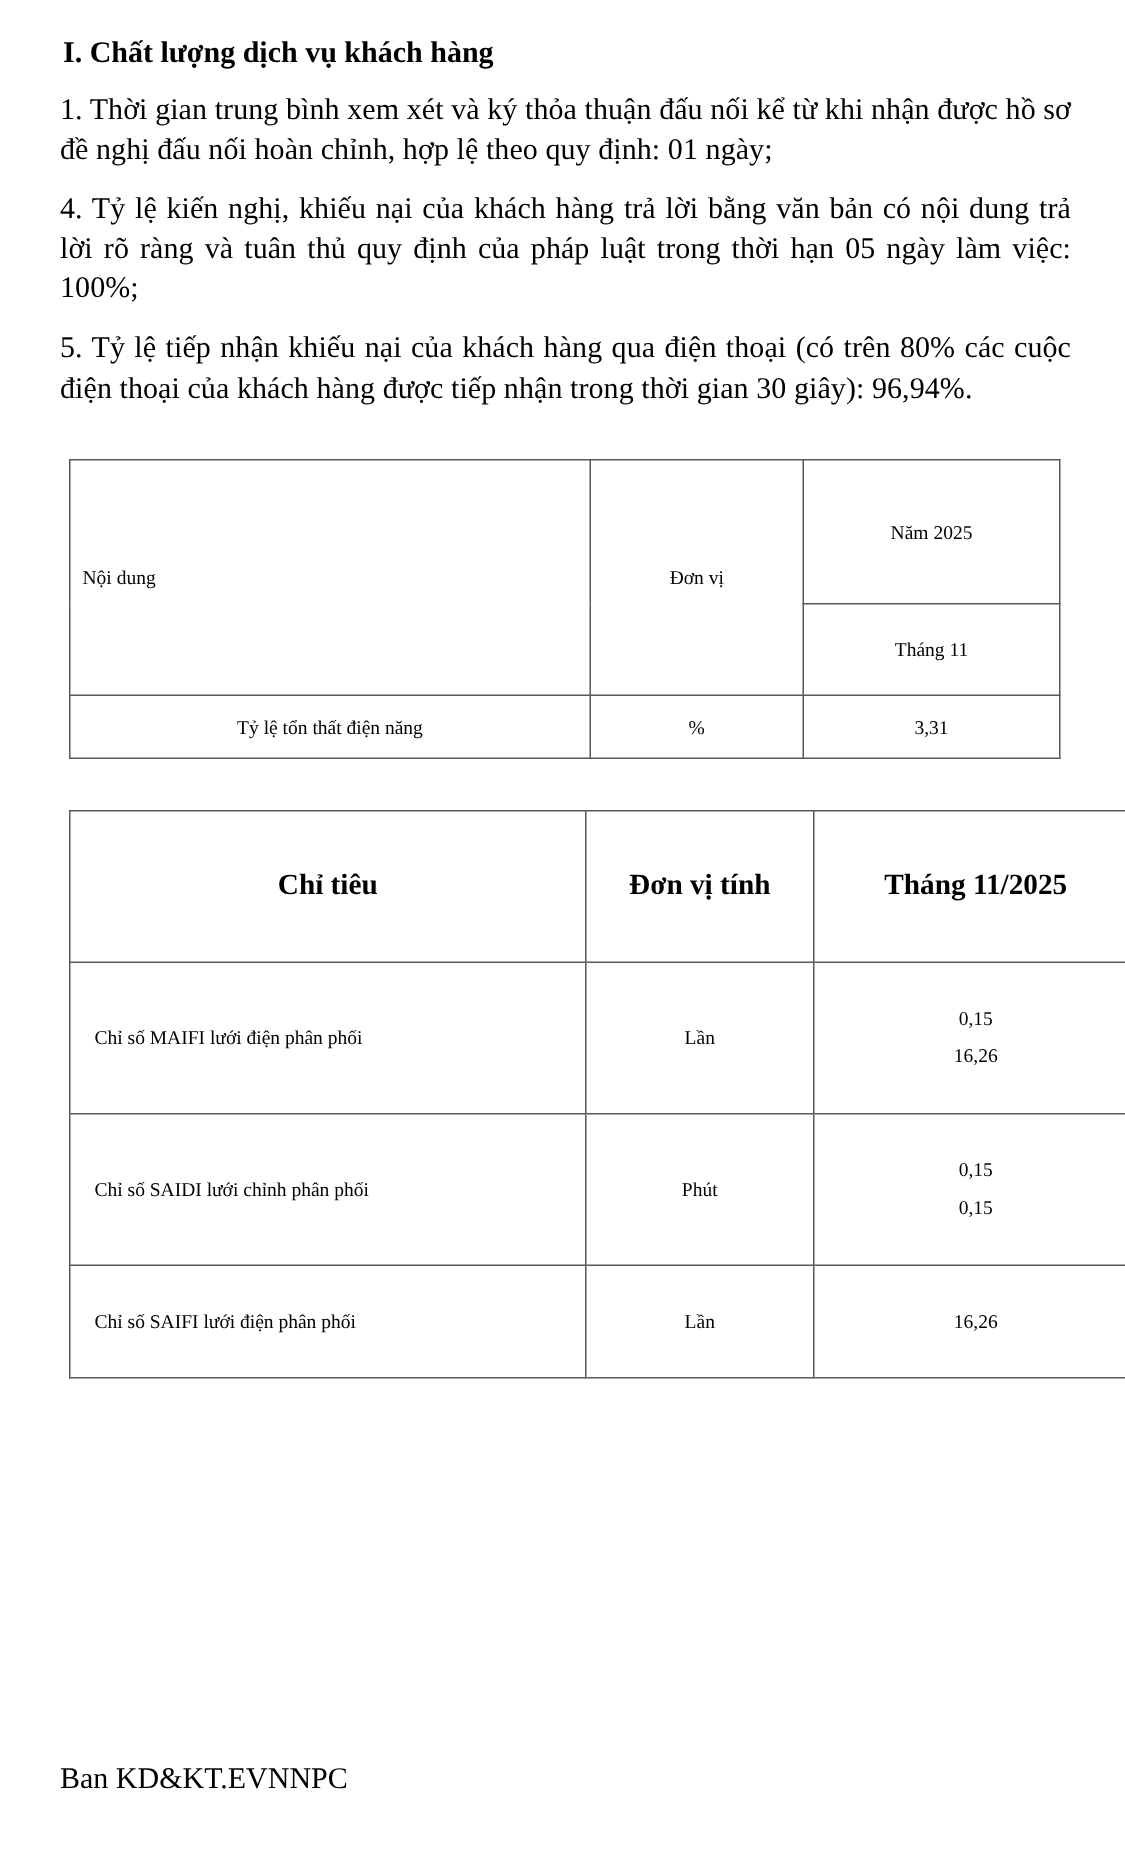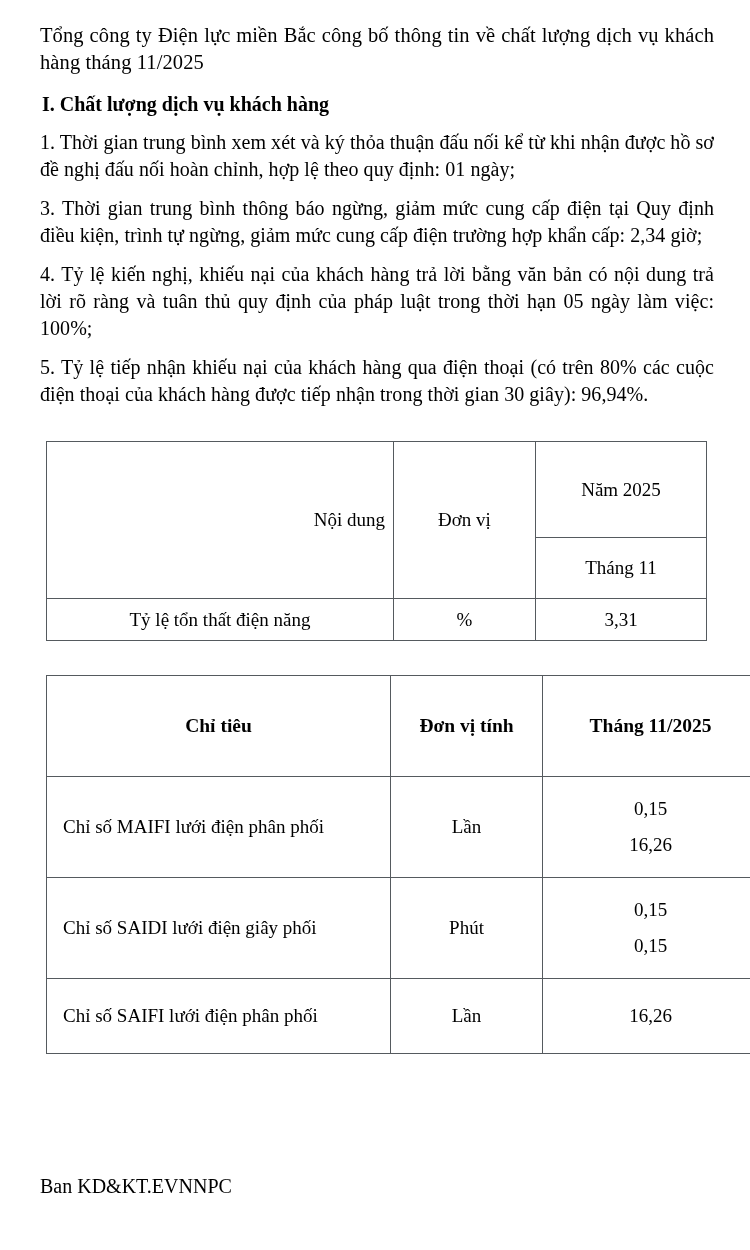--- a/index.html
+++ b/index.html
@@ -51,34 +51,34 @@
   
   table.doc-table {
     border-collapse: collapse;
     width: 661px;
     margin: 0 0 0 6px;
     table-layout: fixed;
   }
   table.doc-table td,
   table.doc-table th {
     border: 1.4px solid #555a5e;
-    font-size: 19px;
+    font-size: 13px;
     font-weight: normal;
     padding: 6px 8px;
     vertical-align: middle;
     line-height: 1.35;
   }
 
   
   #table-ton-that td { text-align: center; }
   #table-ton-that .r1 { height: 96px; }
   #table-ton-that .r2 { height: 42px; }
   #table-ton-that .col-noidung { width: 330px; }
   #table-ton-that .col-donvi   { width: 125px; }
-  #table-ton-that .cell-noidung-label { text-align: right; }
+  #table-ton-that .cell-noidung-label { text-align: left; }
   #table-ton-that .cell-nam  { height: 48px; }
   #table-ton-that .cell-thang{ height: 48px; }
 
   
   #table-tincay .col-chitieu { width: 327px; }
   #table-tincay .col-donvi   { width: 135px; }
   #table-tincay .col-thang   { width: 199px; }
   #table-tincay thead th {
     font-weight: bold;
     text-align: center;
@@ -103,26 +103,24 @@
     bottom: 51px;
     font-size: 20px;
     line-height: 1.3;
   }
 </style>
 </head>
 <body>
 
 <div class="page">
 
-  <p class="doc-title">Tổng công ty Điện lực miền Bắc công bố thông tin về chất lượng dịch vụ khách hàng tháng 11/2025</p>
 
   <h2 class="section-heading">I. Chất lượng dịch vụ khách hàng</h2>
 
   <p class="para">1. Thời gian trung bình xem xét và ký thỏa thuận đấu nối kể từ khi nhận được hồ sơ đề nghị đấu nối hoàn chỉnh, hợp lệ theo quy định: 01 ngày;</p>
-  <p class="para">3. Thời gian trung bình thông báo ngừng, giảm mức cung cấp điện tại Quy định điều kiện, trình tự ngừng, giảm mức cung cấp điện trường hợp khẩn cấp: 2,34 giờ;</p>
   <p class="para">4. Tỷ lệ kiến nghị, khiếu nại của khách hàng trả lời bằng văn bản có nội dung trả lời rõ ràng và tuân thủ quy định của pháp luật trong thời hạn 05 ngày làm việc: 100%;</p>
   <p class="para">5. Tỷ lệ tiếp nhận khiếu nại của khách hàng qua điện thoại (có trên 80% các cuộc điện thoại của khách hàng được tiếp nhận trong thời gian 30 giây): 96,94%.</p>
 
   <div class="spacer-lg"></div>
 
 
   <table class="doc-table" id="table-ton-that">
     <tbody>
       <tr class="r1">
         <td class="col-noidung cell-noidung-label" rowspan="2">Nội dung</td>
@@ -154,21 +152,21 @@
     <tbody>
       <tr>
         <td class="cell-label">Chỉ số MAIFI lưới điện phân phối</td>
         <td class="cell-unit">Lần</td>
         <td class="cell-value">
           <span class="v">0,15</span>
           <span class="v">16,26</span>
         </td>
       </tr>
       <tr>
-        <td class="cell-label">Chỉ số SAIDI lưới điện giây phối</td>
+        <td class="cell-label">Chỉ số SAIDI lưới chỉnh phân phối</td>
         <td class="cell-unit">Phút</td>
         <td class="cell-value">
           <span class="v">0,15</span>
           <span class="v">0,15</span>
         </td>
       </tr>
       <tr>
         <td class="cell-label">Chỉ số SAIFI lưới điện phân phối</td>
         <td class="cell-unit">Lần</td>
         <td class="cell-value single">

